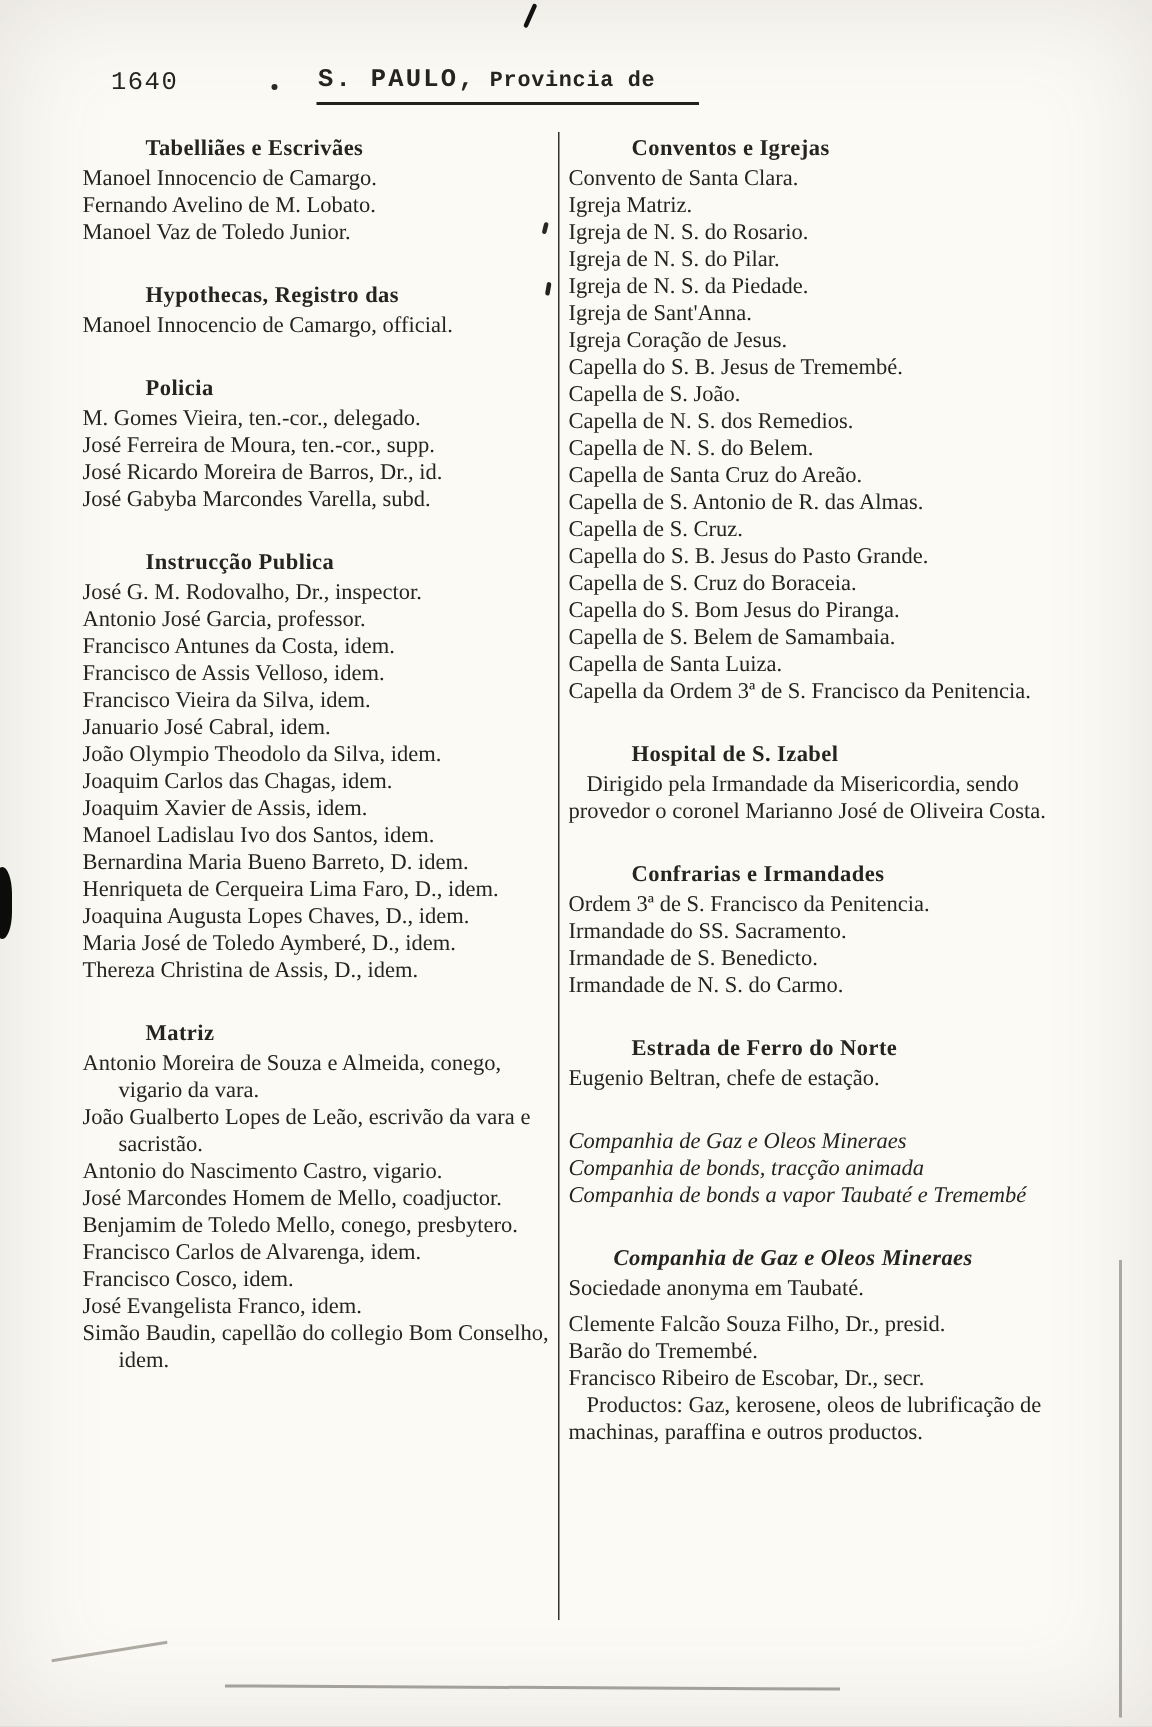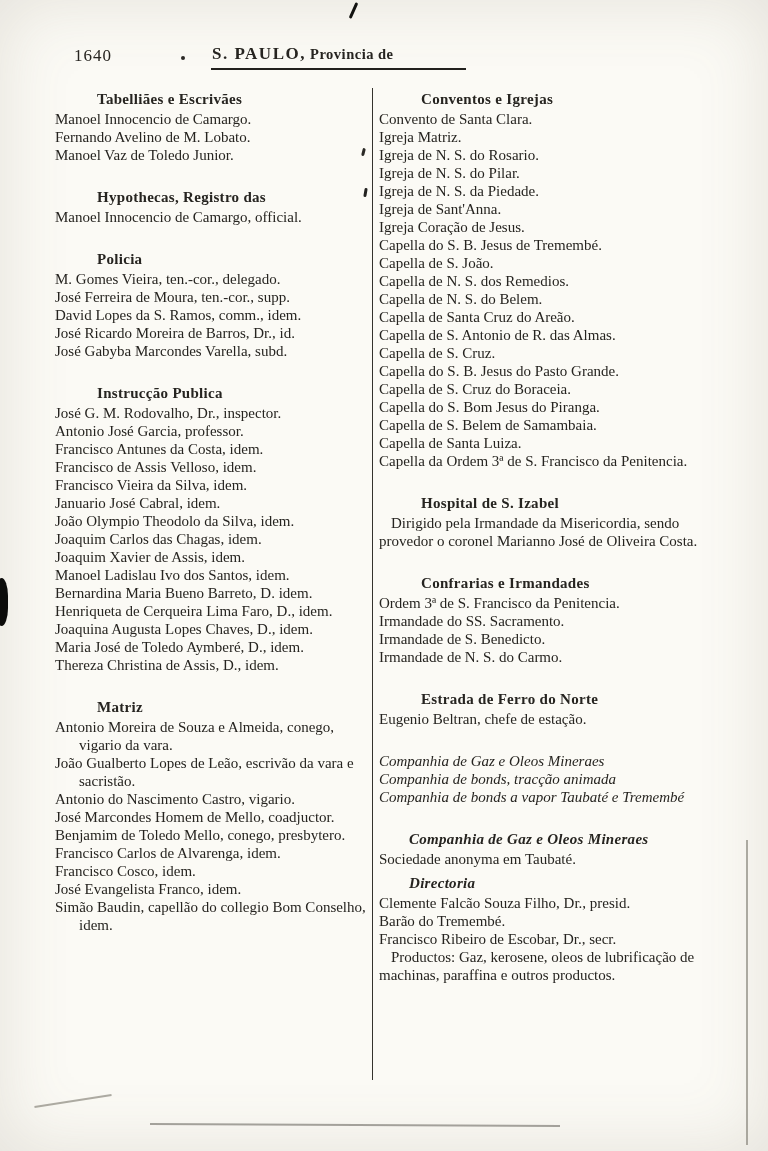--- a/index.html
+++ b/index.html
@@ -9,21 +9,21 @@
     margin:0 auto;
     background: var(--paper, #fbfaf5);
     box-shadow: inset 0 0 70px rgba(110,100,80,.16);
     overflow:hidden;
     font-family:"Liberation Serif", "DejaVu Serif", serif;
     color: var(--ink, #262420);
     -webkit-font-smoothing:antialiased;
   }
 
   
-  .page-header { position:absolute; top:44px; left:0; right:0; height:24px; }
+  .page-header { position:absolute; top:44px; left:0; right:0; height:24px;font-family:Liberation Mono, monospace; }
   .page-number { position:absolute; left:74px; top:2px; font-size:17px; letter-spacing:1px; }
   .running-title { position:absolute; left:212px; top:0; white-space:nowrap; }
   .running-title .t-main { font-weight:bold; font-size:17px; letter-spacing:1.5px; }
   .running-title .t-rest { font-weight:bold; font-size:14.5px; letter-spacing:.5px; }
   .header-rule { position:absolute; left:211px; top:68px; width:255px; height:2px; background:#22211e; }
 
   
   .column-divider { position:absolute; left:372px; top:88px; width:1.4px; height:992px; background:#34322d; }
   .col { position:absolute; top:90px; font-size:15px; line-height:18px; }
   .col-left  { left:55px;  width:314px; }
@@ -69,21 +69,20 @@
         <div class="entry">Manoel Vaz de Toledo Junior.</div>
       </section>
       <section class="sec">
         <div class="sec-heading">Hypothecas, Registro das</div>
         <div class="entry">Manoel Innocencio de Camargo, official.</div>
       </section>
       <section class="sec">
         <div class="sec-heading">Policia</div>
         <div class="entry">M. Gomes Vieira, ten.-cor., delegado.</div>
         <div class="entry">José Ferreira de Moura, ten.-cor., supp.</div>
-        <div class="entry">David Lopes da S. Ramos, comm., idem.</div>
         <div class="entry">José Ricardo Moreira de Barros, Dr., id.</div>
         <div class="entry">José Gabyba Marcondes Varella, subd.</div>
       </section>
       <section class="sec">
         <div class="sec-heading">Instrucção Publica</div>
         <div class="entry">José G. M. Rodovalho, Dr., inspector.</div>
         <div class="entry">Antonio José Garcia, professor.</div>
         <div class="entry">Francisco Antunes da Costa, idem.</div>
         <div class="entry">Francisco de Assis Velloso, idem.</div>
         <div class="entry">Francisco Vieira da Silva, idem.</div>
@@ -153,21 +152,20 @@
       <section class="sec">
         <div class="entry em">Companhia de Gaz e Oleos Mineraes</div>
         <div class="entry em">Companhia de bonds, tracção animada</div>
         <div class="entry em">Companhia de bonds a vapor Taubaté e Tremembé</div>
       </section>
       <section class="sec">
         <div class="sec-heading em">Companhia de Gaz e Oleos Mineraes</div>
         <div class="entry">Sociedade anonyma em Taubaté.</div>
       </section>
       <section class="sec tight">
-        <div class="sec-heading em">Directoria</div>
         <div class="entry">Clemente Falcão Souza Filho, Dr., presid.</div>
         <div class="entry">Barão do Tremembé.</div>
         <div class="entry">Francisco Ribeiro de Escobar, Dr., secr.</div>
         <div class="entry first-indent">Productos: Gaz, kerosene, oleos de lubrificação de machinas, paraffina e outros productos.</div>
       </section>
     </main>
 
   <div class="artifact a-top-stroke"></div>
   <div class="artifact a-ink-blob"></div>
   <div class="artifact a-speck-1"></div>

